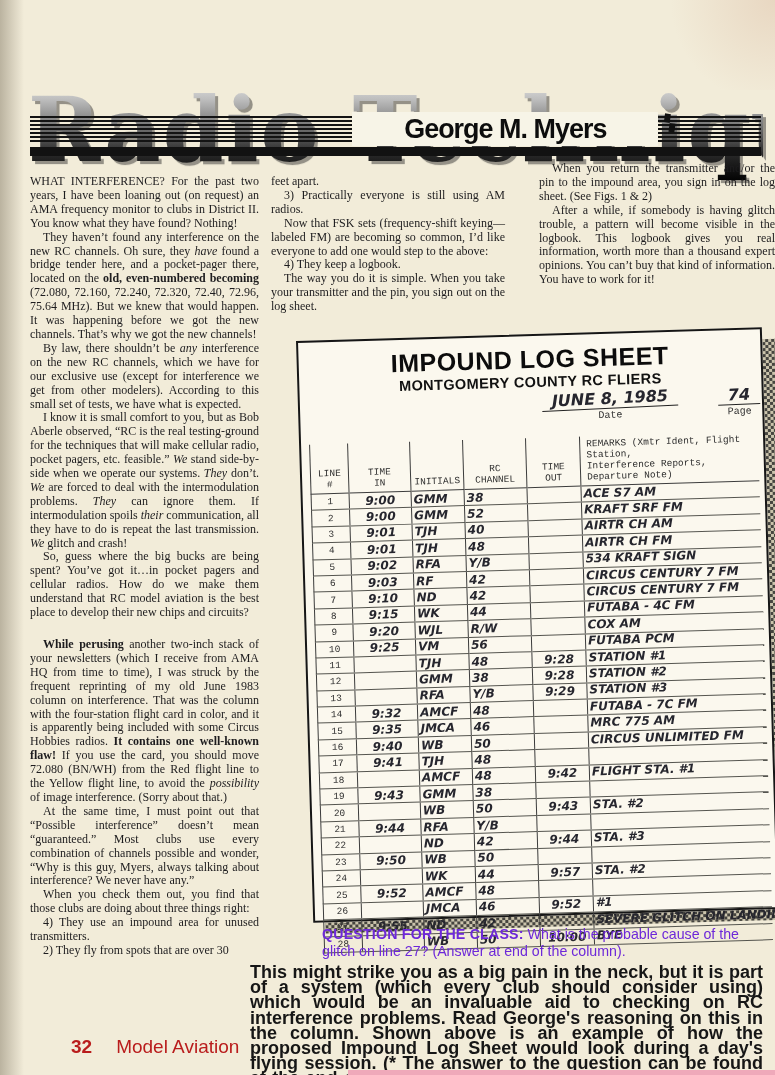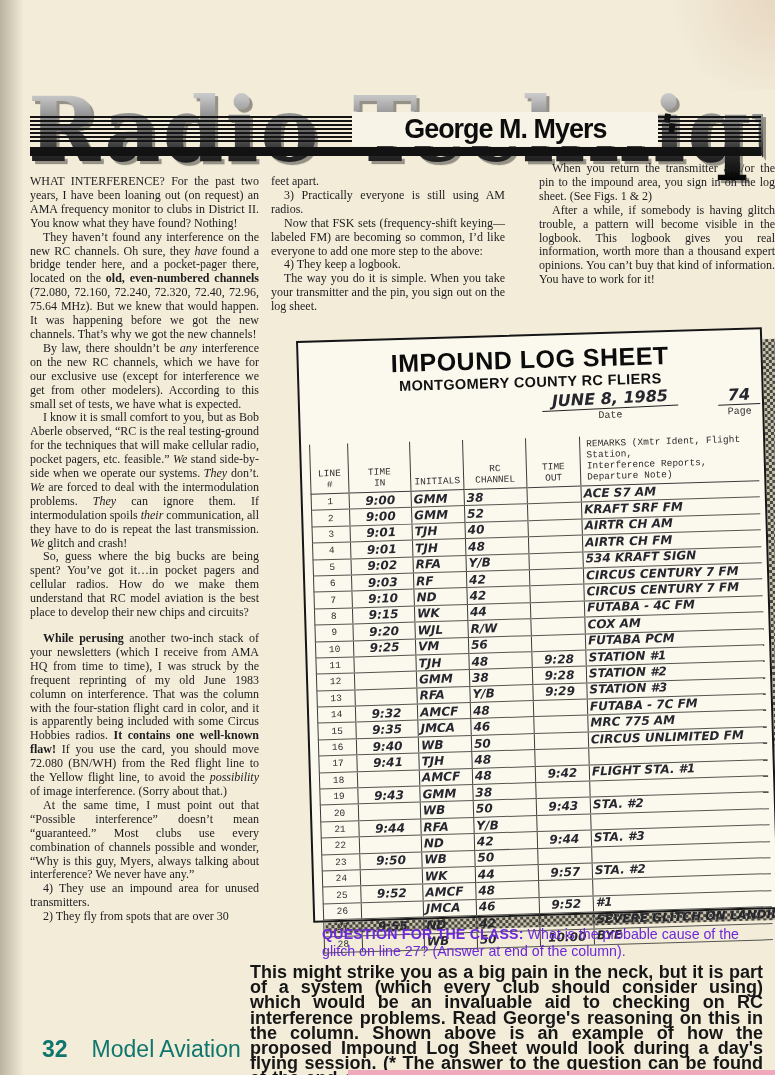--- a/index.html
+++ b/index.html
@@ -25,21 +25,21 @@
         display:flex;align-items:center;justify-content:center;}
   .byline-text{font-family:"Liberation Sans",sans-serif;font-weight:bold;font-size:28px;letter-spacing:-1px;
         transform:scaleX(.96);color:#0d0d0d;}
   .ornament{position:absolute;left:634px;top:-2px;font-size:15px;color:#111;transform:rotate(8deg);}
   .thick-rule{position:absolute;left:30px;top:147px;width:731px;height:9px;background:#121212;}
 
   
   .col{position:absolute;top:162px;text-align:justify;font-size:12px;line-height:13.9px;}
   .col p{margin:0;text-indent:13px;}
   .col p.noindent{text-indent:0;margin-top:13px;}
-  .col p.gap{margin-top:12px;}
+  .col p.gap{margin-top:18px;}
   .col1{left:30px;width:229px;}
   .col2{left:271px;width:234px;}
   .col3{left:517px;width:236px;margin-left:22px;}
 
   
   .sheet-wrap{position:absolute;left:296px;top:341px;width:466px;height:582px;margin:0;
         transform:rotate(-1.7deg);transform-origin:top left;}
   .checker{position:absolute;background:repeating-conic-gradient(#45443f 0% 25%,#cbc4ac 0% 50%) 0 0/6px 6px;}
   .shadow-right{top:12px;right:-13px;width:13px;height:calc(100% - 4px);}
   .shadow-bottom{left:12px;bottom:-11px;width:calc(100% - 4px);height:11px;}
@@ -70,21 +70,21 @@
   .c-ch{text-align:left;padding-left:8px;}
   .c-init{text-align:left;padding-left:6px;}
   .c-rem{padding-left:7px;transform:translateY(-1px);}
 
   
   .question{position:absolute;left:322px;top:926px;width:428px;font-family:"Liberation Sans",sans-serif;
         font-size:14.2px;line-height:17px;color:#6d28d9;}
   .question b{font-weight:bold;letter-spacing:.2px;}
   .caption{position:absolute;left:250px;top:965px;width:513px;font-family:"Liberation Sans",sans-serif;
         font-weight:bold;font-size:18px;line-height:15.2px;text-align:justify;color:#161616;}
-  .footer{position:absolute;left:42px;top:1036px;font-family:"Liberation Sans",sans-serif;font-size:23px;color:#0f766e;}
+  .footer{position:absolute;left:71px;top:1036px;font-family:"Liberation Sans",sans-serif;font-size:19px;color:#b91c1c;}
   .footer .pagenum{font-weight:bold;margin-right:24px;}
   .pink-sliver{position:absolute;left:348px;bottom:0;width:427px;height:5px;background:#efa9ba;}
 </style>
 </head>
 <body>
 
 <div class="page">
   <div class="edge-shade"></div>
   <div class="corner-shade"></div>
 
@@ -94,34 +94,35 @@
     <div class="byline-box">
       <span class="byline-text">George M. Myers</span>
     </div>
     <span class="ornament">▚</span>
   </div>
   <div class="thick-rule"></div>
 
   <section class="col col1">
 
   <p class="noindent">WHAT INTERFERENCE? For the past two years, I have been loaning out (on request) an AMA frequency monitor to clubs in District II. You know what they have found? Nothing!</p>
-      <p>They haven’t found any interference on the new RC channels. Oh sure, they <i>have</i> found a bridge tender here, and a pocket-pager there, located on the <b>old, even-numbered channels</b> (72.080, 72.160, 72.240, 72.320, 72.40, 72.96, 75.64 MHz). But we knew that would happen. It was happening before we got the new channels. That’s why we got the new channels!</p>
+      <p>They haven’t found any interference on the new RC channels. Oh sure, they <i>have</i> found a bridge tender here, and a pocket-pager there, located on the <b>old, even-numbered becoming</b> (72.080, 72.160, 72.240, 72.320, 72.40, 72.96, 75.64 MHz). But we knew that would happen. It was happening before we got the new channels. That’s why we got the new channels!</p>
       <p>By law, there shouldn’t be <i>any</i> interference on the new RC channels, which we have for our exclusive use (except for interference we get from other modelers). According to this small set of tests, we have what is expected.</p>
       <p>I know it is small comfort to you, but as Bob Aberle observed, “RC is the real testing-ground for the techniques that will make cellular radio, pocket pagers, etc. feasible.” <i>We</i> stand side-by-side when we operate our systems. <i>They</i> don’t. <i>We</i> are forced to deal with the intermodulation problems. <i>They</i> can ignore them. If intermodulation spoils <i>their</i> communication, all they have to do is repeat the last transmission. <i>We</i> glitch and crash!</p>
       <p>So, guess where the big bucks are being spent? You’ve got it…in pocket pagers and cellular radios. How do we make them understand that RC model aviation is the best place to develop their new chips and circuits?</p>
       <p class="gap"><b>While perusing</b> another two-inch stack of your newsletters (which I receive from AMA HQ from time to time), I was struck by the frequent reprinting of my old June 1983 column on interference. That was the column with the four-station flight card in color, and it is apparently being included with some Circus Hobbies radios. <b>It contains one well-known flaw!</b> If you use the card, you should move 72.080 (BN/WH) from the Red flight line to the Yellow flight line, to avoid the <i>possibility</i> of image interference. (Sorry about that.)</p>
       <p>At the same time, I must point out that “Possible interference” doesn’t mean “guaranteed.” Most clubs use every combination of channels possible and wonder, “Why is this guy, Myers, always talking about interference? We never have any.”</p>
+      <p>When you check them out, you find that those clubs are doing about three things right:</p>
       <p>4) They use an impound area for unused transmitters.</p>
       <p>2) They fly from spots that are over 30</p>
     </section>
   <section class="col col2">
 
   <p class="noindent">feet apart.</p>
       <p>3) Practically everyone is still using AM radios.</p>
-      <p>Now that FSK sets (frequency-shift keying—labeled FM) are becoming so common, I’d like everyone to add one more step to the above:</p>
+      <p>Now that FSK sets (frequency-shift keying—labeled FM) are becoming so common, I’d like everyone to add one would step to the above:</p>
       <p>4) They keep a logbook.</p>
       <p>The way you do it is simple. When you take your transmitter and the pin, you sign out on the log sheet.</p>
     </section>
   <section class="col col3">
 
   <p>When you return the transmitter and/or the pin to the impound area, you sign in on the log sheet. (See Figs. 1 &amp; 2)</p>
       <p>After a while, if somebody is having glitch trouble, a pattern will become visible in the logbook. This logbook gives you real information, worth more than a thousand expert opinions. You can’t buy that kind of information. You have to work for it!</p>
     </section>
 
   <figure class="sheet-wrap">

